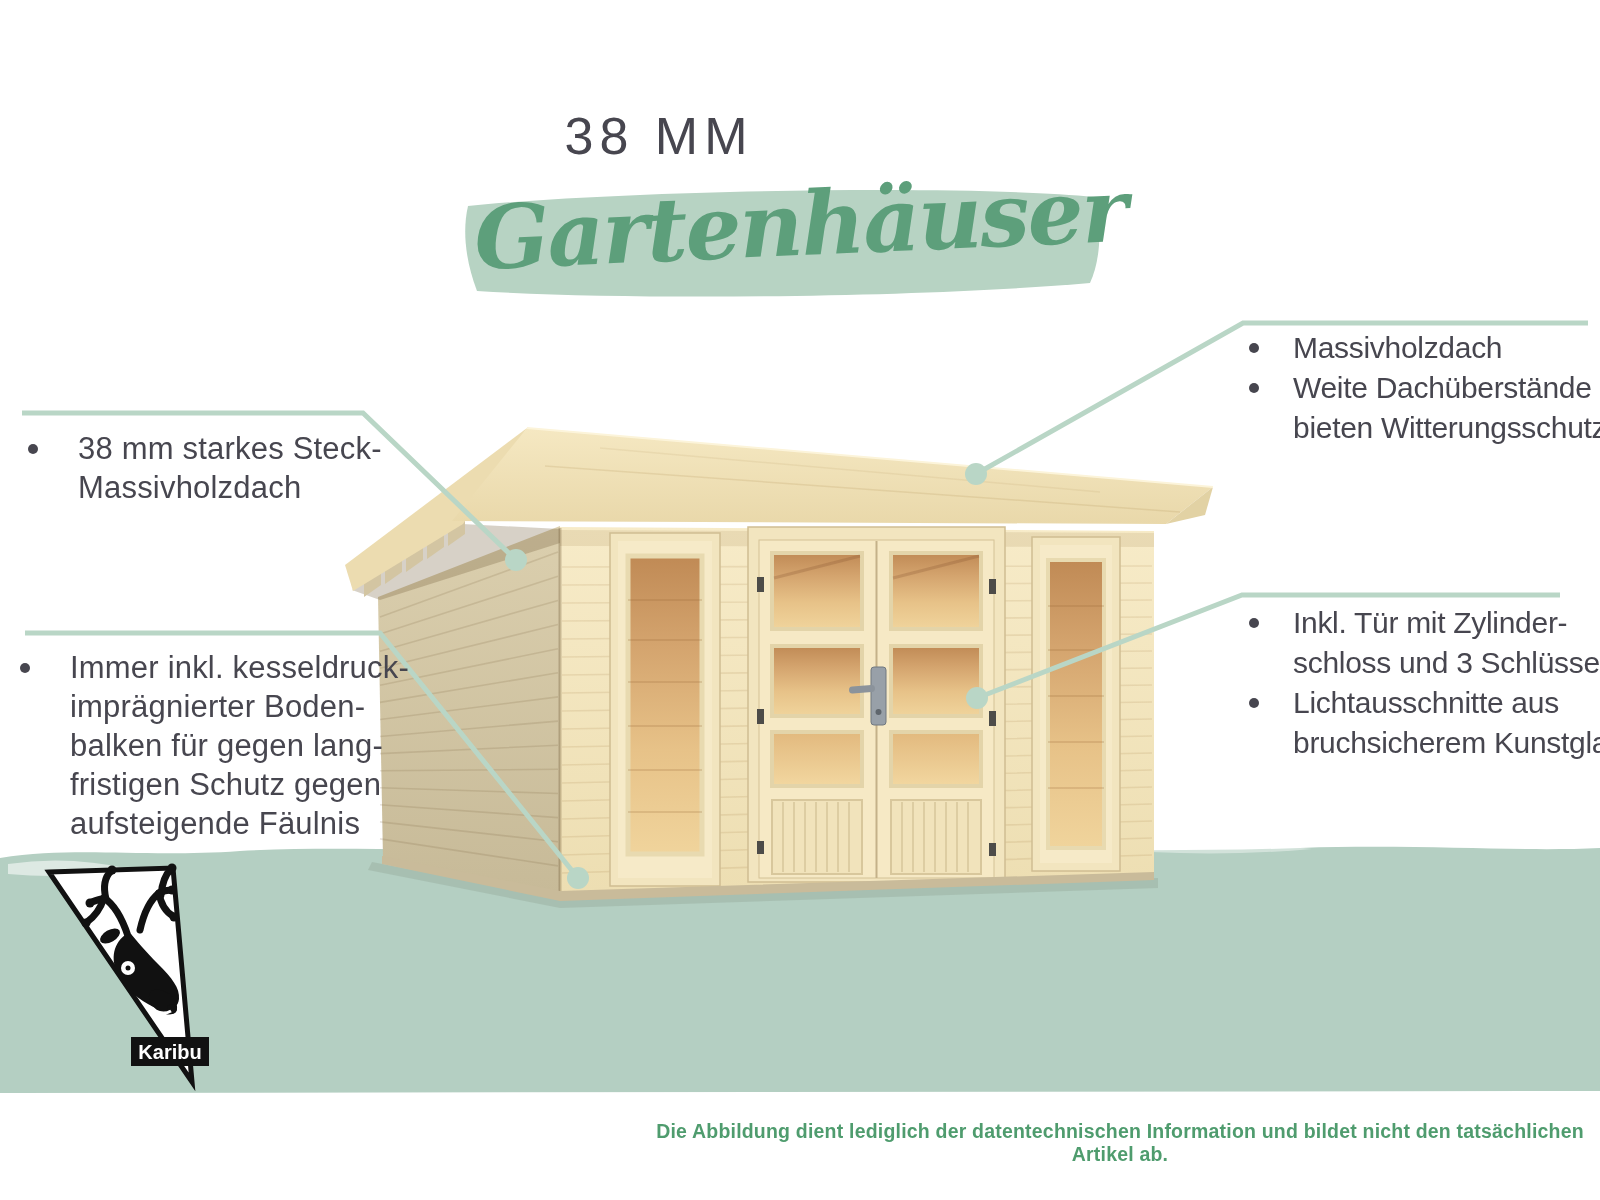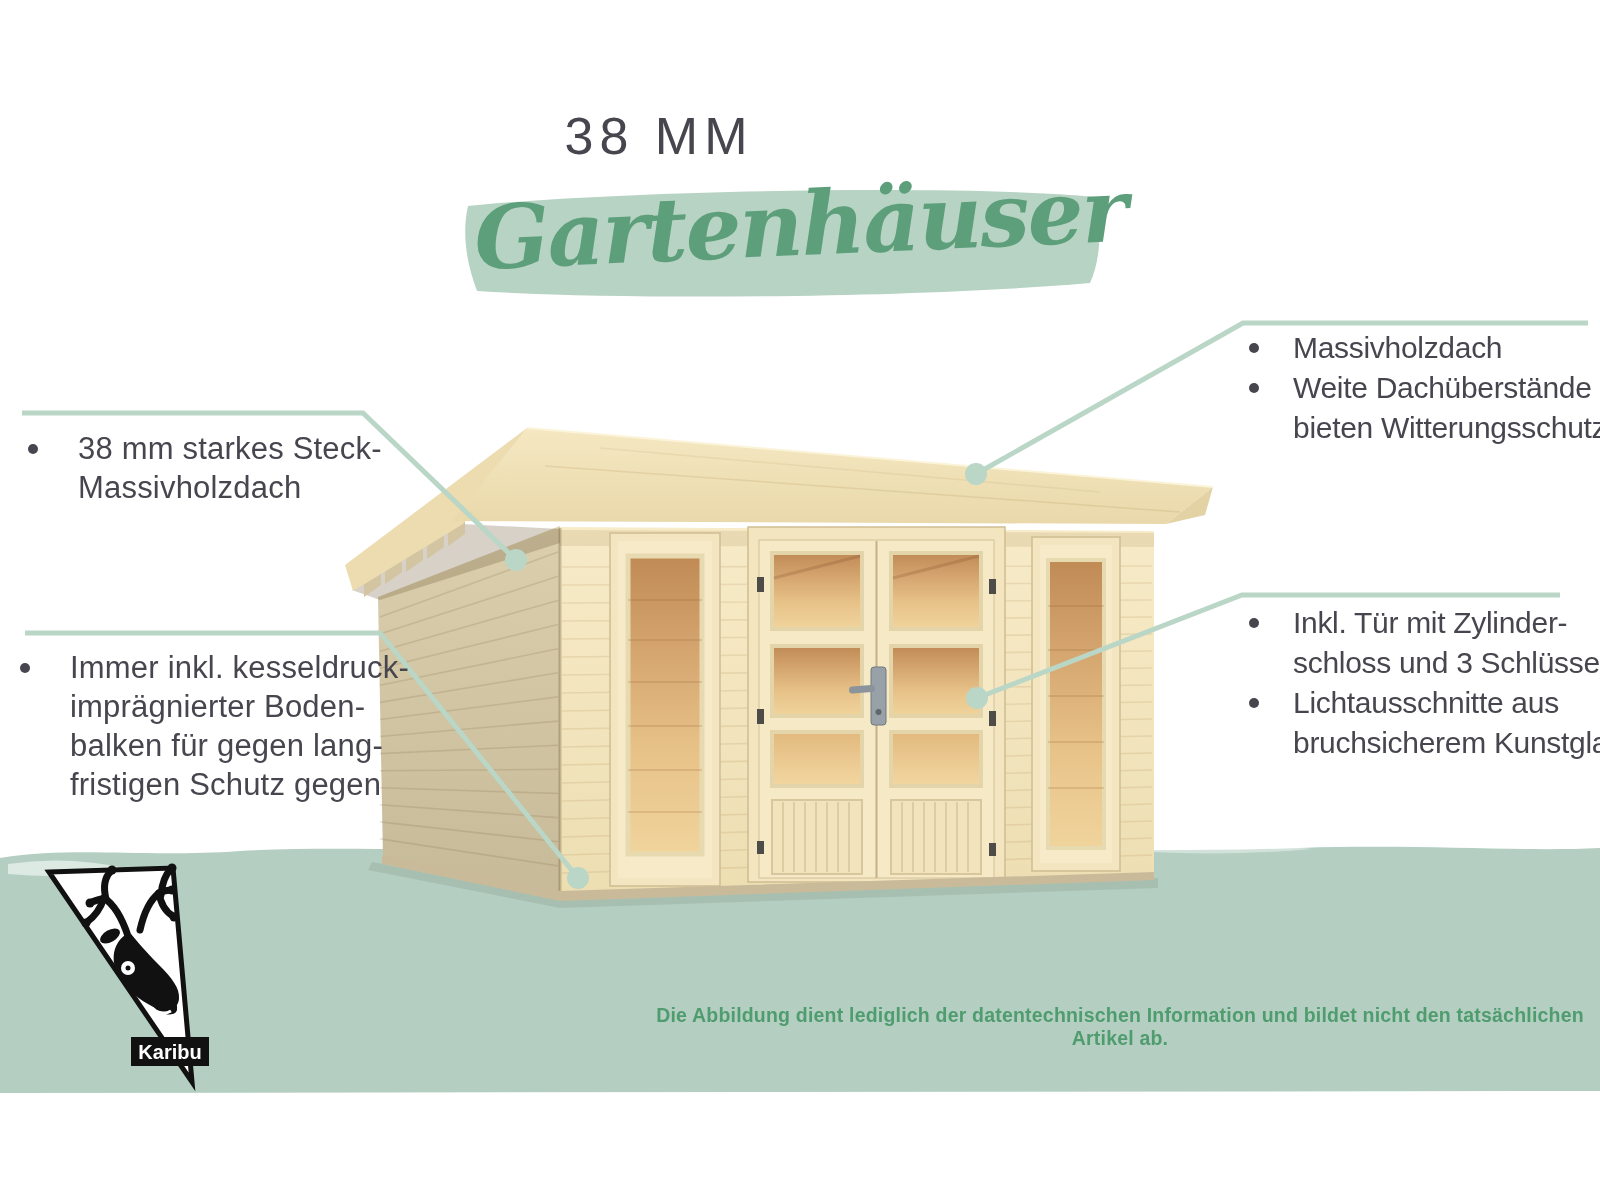--- a/index.html
+++ b/index.html
@@ -34,21 +34,21 @@
   ul.callout-list li.b::before{
     content:"";position:absolute;left:2px;top:15px;width:10px;height:10px;
     border-radius:50%;background:var(--text-dark);
   }
   ul.left1{left:26px;top:429px;}
   ul.left2{left:18px;top:648px;}
   ul.right1{left:1247px;top:328px;line-height:40px;font-size:30px;letter-spacing:-.3px;}
   ul.right2{left:1247px;top:603px;line-height:40px;font-size:30px;letter-spacing:-.3px;}
   ul.right1 li,ul.right2 li{padding-left:46px;}
   .disclaimer{
-    position:absolute;top:1004px;left:650px;width:940px;text-align:center;
+    position:absolute;top:1120px;left:650px;width:940px;text-align:center;
     font-size:19.5px;font-weight:700;letter-spacing:.2px;color:var(--disclaimer);
   }
 </style>
 </head>
 <body>
 
 <div class="poster">
 
   <svg class="scene" viewBox="0 0 1600 1200" aria-hidden="true">
     <defs>
@@ -227,20 +227,21 @@
   <ul class="callout-list left1">
     <li class="b">38 mm starkes Steck-</li>
     <li class="nb">Massivholzdach</li>
   </ul>
 
   <ul class="callout-list left2">
     <li class="b">Immer inkl. kesseldruck-</li>
     <li class="nb">imprägnierter Boden-</li>
     <li class="nb">balken für gegen lang-</li>
     <li class="nb">fristigen Schutz gegen</li>
+    <li class="nb">aufsteigende Fäulnis</li>
   </ul>
 
   <ul class="callout-list right1">
     <li class="b">Massivholzdach</li>
     <li class="b">Weite Dachüberstände</li>
     <li class="nb">bieten Witterungsschutz</li>
   </ul>
 
   <ul class="callout-list right2">
     <li class="b">Inkl. Tür mit Zylinder-</li>

